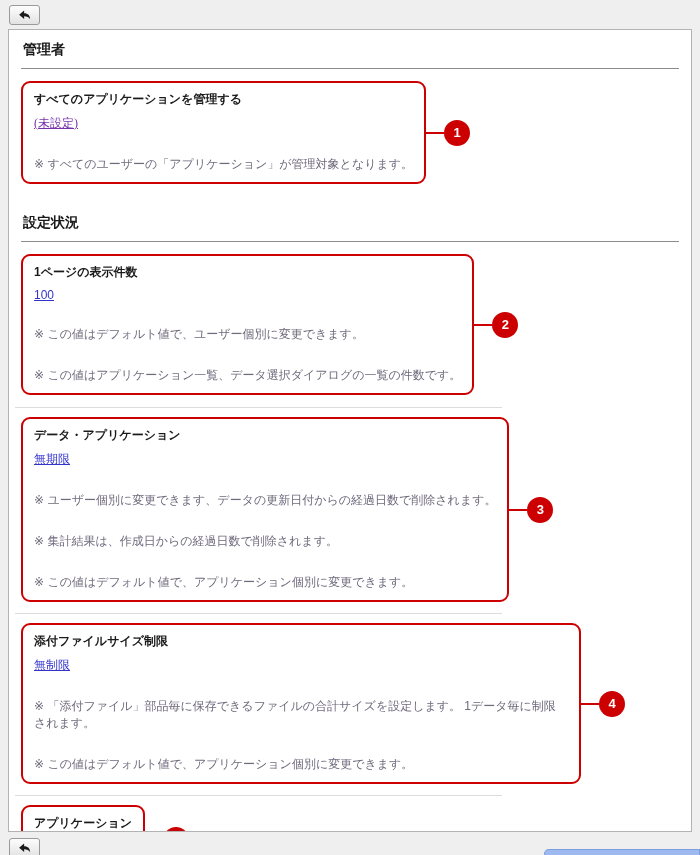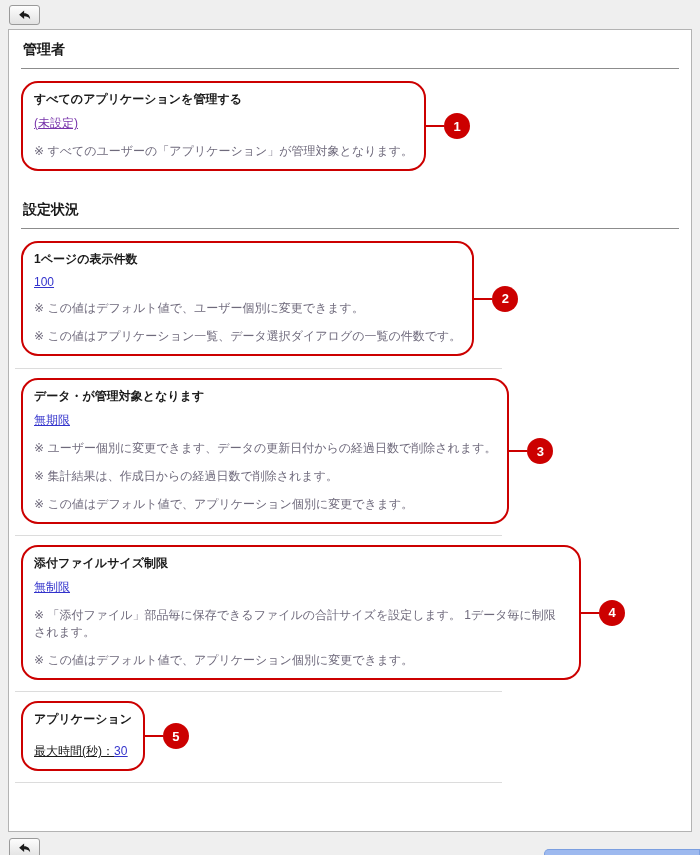--- a/index.html
+++ b/index.html
@@ -28,33 +28,33 @@
     padding:8px 12px 5px 12px;height:803px;overflow:hidden;
   }
   h2.sec{
     font-size:14px;font-weight:bold;color:#1a1a1a;
     margin:0 0 12px 0;padding:3px 0 9px 2px;
     border-bottom:1px solid var(--rule);
   }
   h2.sec.second{margin-top:27px;}
   .row{display:flex;align-items:center;margin:0;}
   .callout{
-    border:2px solid var(--red);border-radius:17px;background:#fff;
+    border:2px solid var(--red);border-radius:9px;background:#fff;
     padding:7px 11px 9px 11px;flex:0 0 auto;max-width:560px;
   }
   .conn{width:18px;height:2px;background:var(--red);flex:0 0 auto;}
   .badge{
     width:26px;height:26px;border-radius:50%;background:var(--red);
     color:#fff;font-size:13px;font-weight:bold;
     display:flex;align-items:center;justify-content:center;flex:0 0 auto;
   }
   .box-title{font-weight:bold;color:#1a1a1a;margin:1px 0 7px 0;}
   a.lnk{color:var(--link);text-decoration:underline;cursor:pointer;}
-  a.lnk.v{color:var(--visited);}
-  .note{color:var(--note);margin-top:11px;}
+  a.lnk.v{color:var(--visited);font-family:Liberation Serif, serif;}
+  .note{color:var(--note);margin-top:24px;}
   .value-line{margin-top:15px;color:#1a1a1a;text-decoration:underline;}
   .sep{height:1px;background:var(--sep);width:74%;margin:11px 0 9px -6px;}
   .sep.first{margin-top:12px;}
   .tooltip-edge{
     position:absolute;right:0;bottom:0;width:156px;height:6px;
     background:#9db9ef;border:1px solid #7b9fe0;border-bottom:none;
     border-radius:5px 0 0 0;
   }
 </style>
 </head>
@@ -94,21 +94,21 @@
       <div class="note">※ この値はアプリケーション一覧、データ選択ダイアログの一覧の件数です。</div>
     </div>
     <div class="conn"></div>
     <div class="badge">2</div>
   </div>
 
   <div class="sep first"></div>
 
   <div class="row">
     <div class="callout">
-      <div class="box-title">データ・が管理対象となります</div>
+      <div class="box-title">データ・アプリケーション</div>
       <a class="lnk">無期限</a>
       <div class="note">※ ユーザー個別に変更できます、データの更新日付からの経過日数で削除されます。</div>
       <div class="note">※ 集計結果は、作成日からの経過日数で削除されます。</div>
       <div class="note">※ この値はデフォルト値で、アプリケーション個別に変更できます。</div>
     </div>
     <div class="conn"></div>
     <div class="badge">3</div>
   </div>
 
   <div class="sep"></div>

